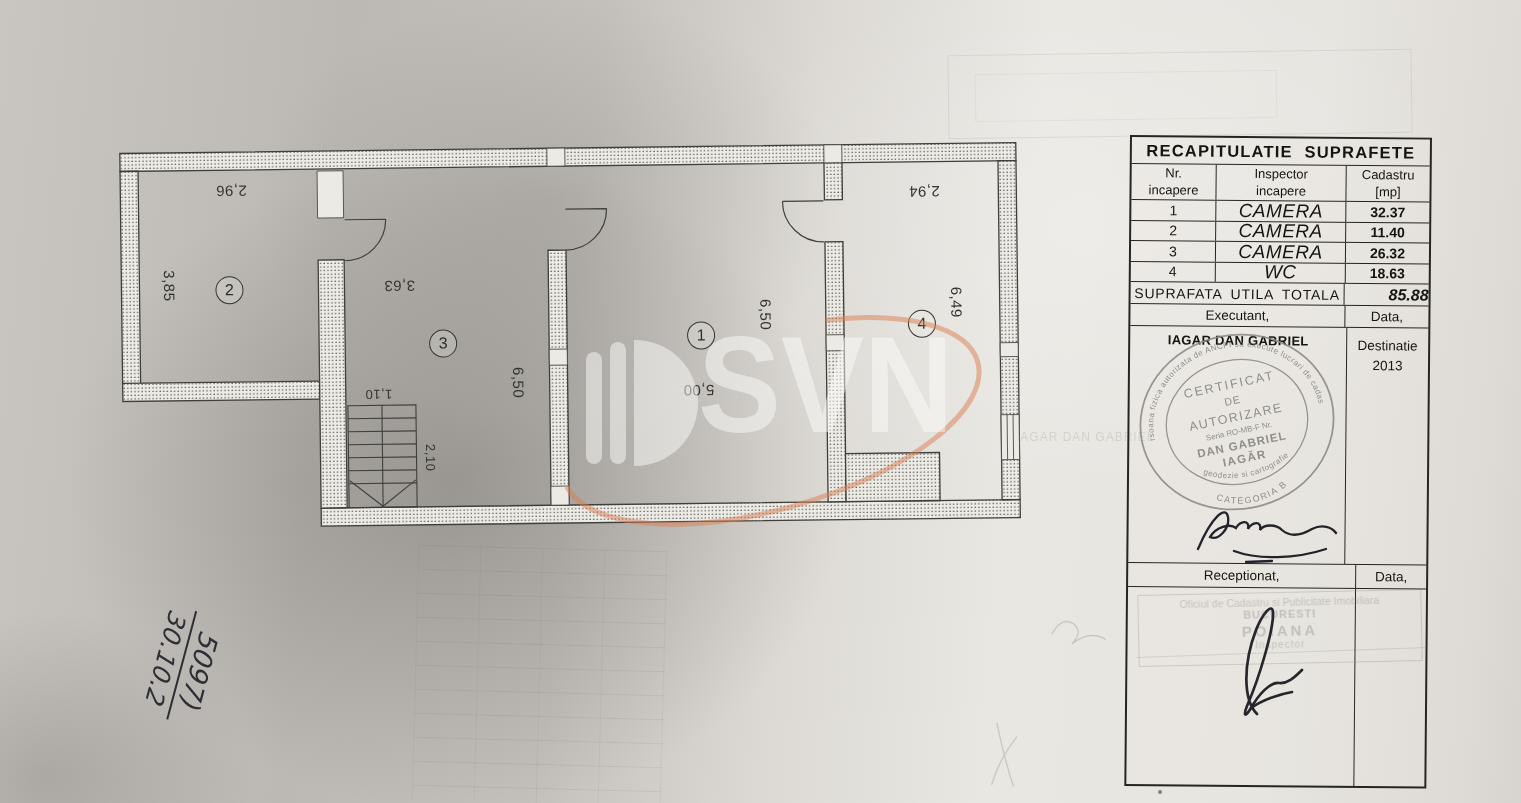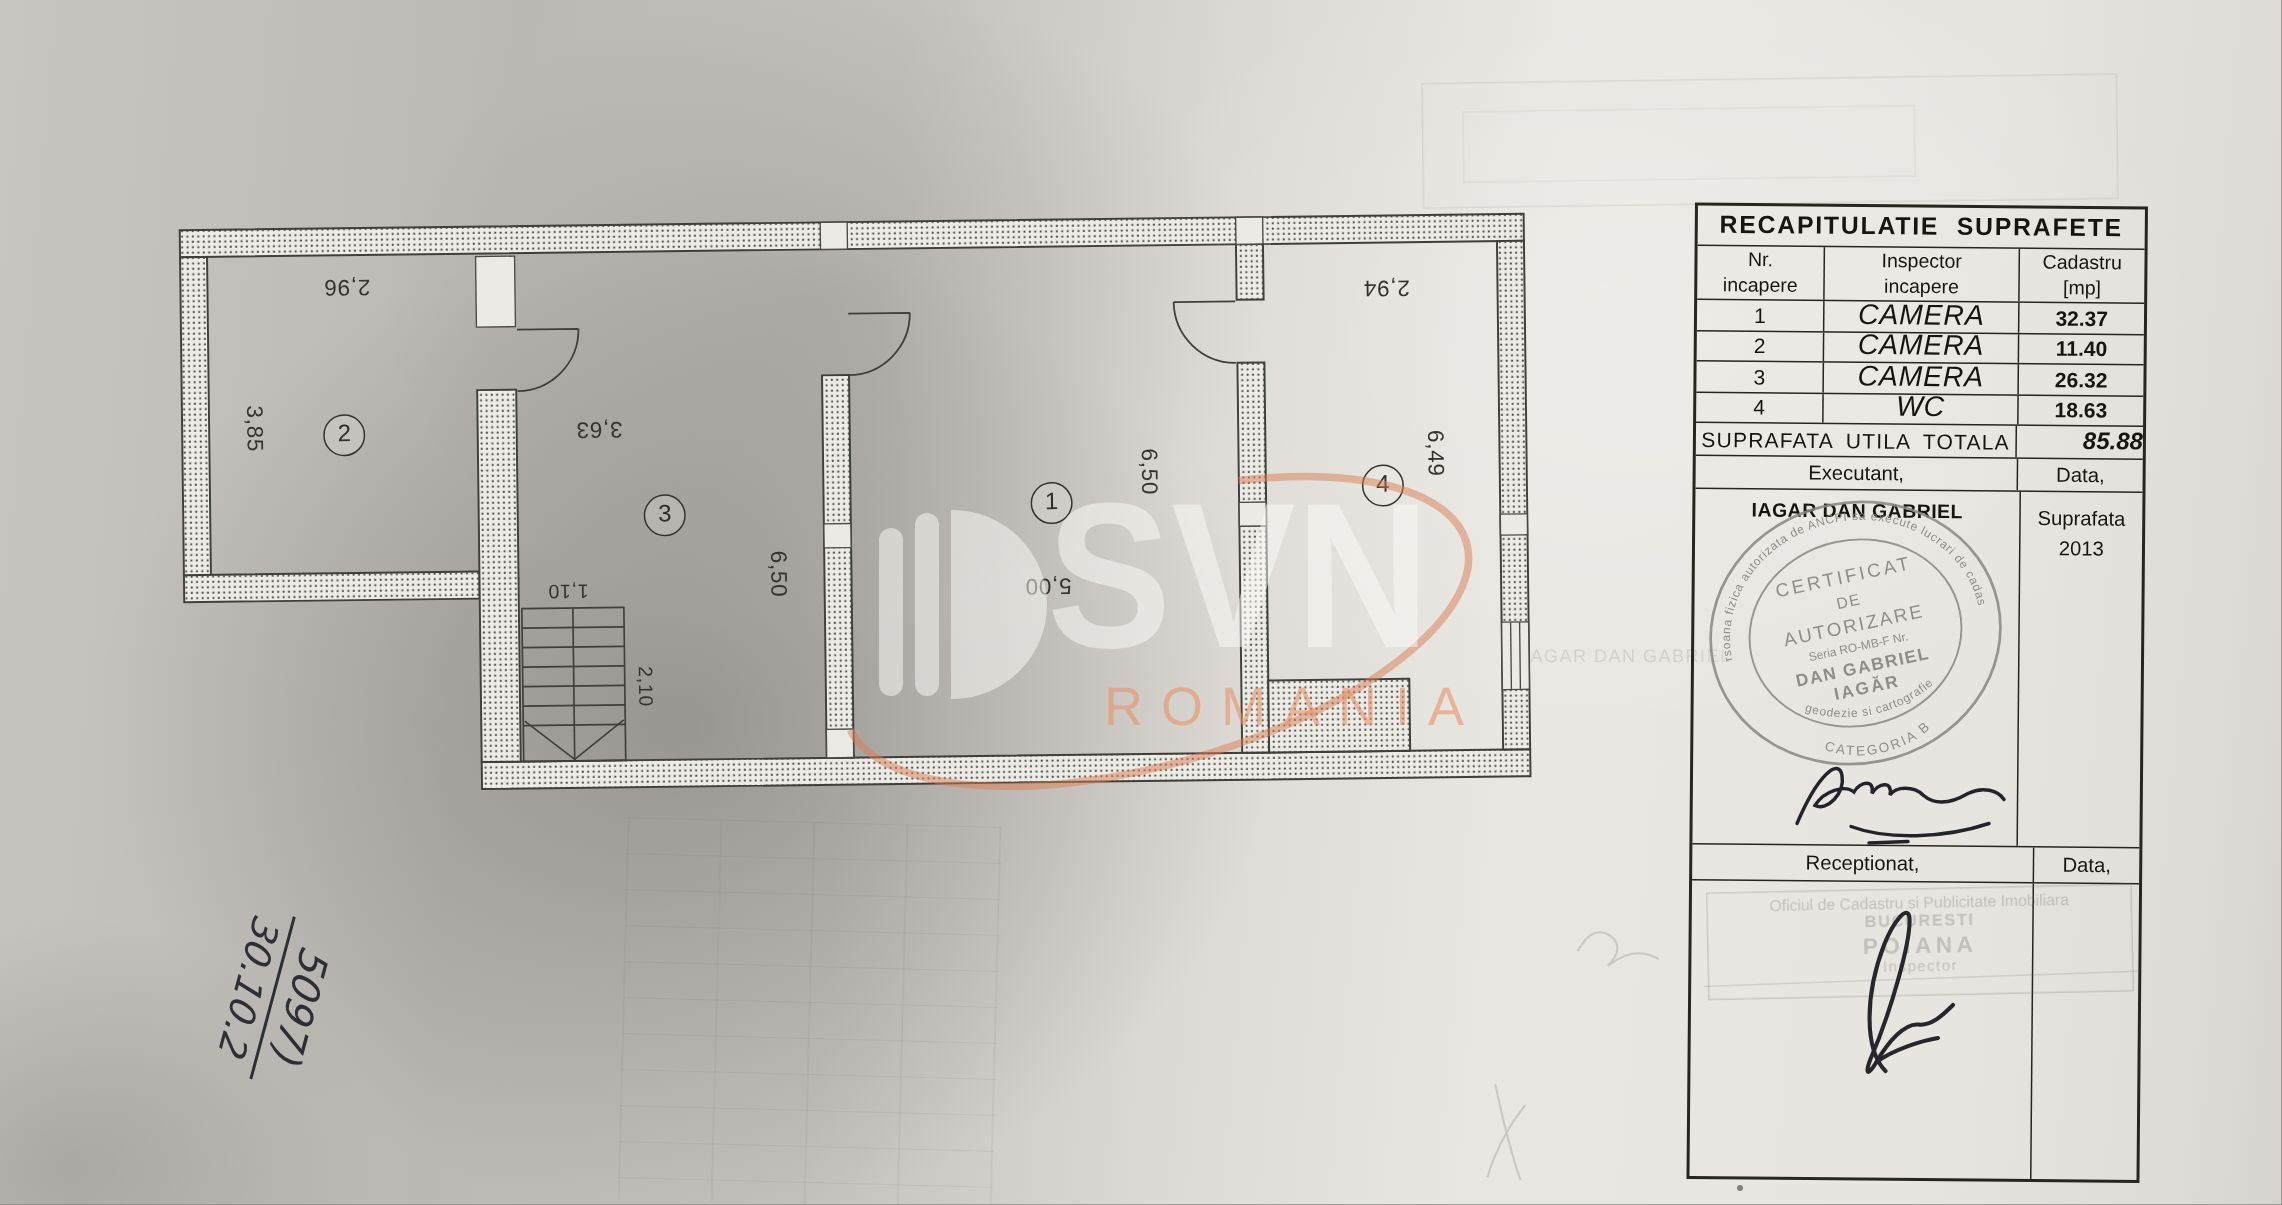--- a/index.html
+++ b/index.html
@@ -187,21 +187,20 @@
   </div>
 
   <div id="watermark" class="abs">
     <svg class="abs" style="left:-40px;top:-20px;" width="480" height="230" viewBox="0 0 480 230">
       <ellipse cx="255" cy="115" rx="215" ry="88" fill="none" stroke="rgba(217,126,79,0.5)" stroke-width="5" stroke-dasharray="640 336" stroke-dashoffset="150" transform="rotate(-16 255 115)"></ellipse>
     </svg>
     <span class="wm-bar" style="left:30px;top:26px;width:16px;height:112px;"></span>
     <span class="wm-bar" style="left:54px;top:16px;width:16px;height:122px;"></span>
     <span class="wm-d"></span>
     <span class="wm-svn">SVN</span>
-    <span class="wm-romania">ROMANIA</span>
   </div>
 
   <div id="recap" class="abs">
     <div class="trow title-row">
       <div class="tcell">RECAPITULATIE SUPRAFETE</div>
     </div>
     <div class="trow head-row">
       <div class="tcell c1">
         <span>Nr.</span>
         <span>incapere</span>
@@ -239,21 +238,21 @@
       <div class="tcell lbl">SUPRAFATA UTILA TOTALA</div>
       <div class="tcell val">85.88</div>
     </div>
     <div class="trow exec-row">
       <div class="tcell lbl">Executant,</div>
       <div class="tcell c3">Data,</div>
     </div>
     <div class="trow name-row">
       <div class="tcell nm">IAGAR DAN GABRIEL</div>
       <div class="tcell dt">
-        <span>Suprafata</span>
+        <span>Destinatie</span>
         <span>2013</span>
       </div>
     </div>
     <div class="trow recep-row">
       <div class="tcell lbl">Receptionat,</div>
       <div class="tcell c3">Data,</div>
     </div>
     <div class="trow bottom-row">
       <div class="tcell lbl"></div>
       <div class="tcell c3"></div>

